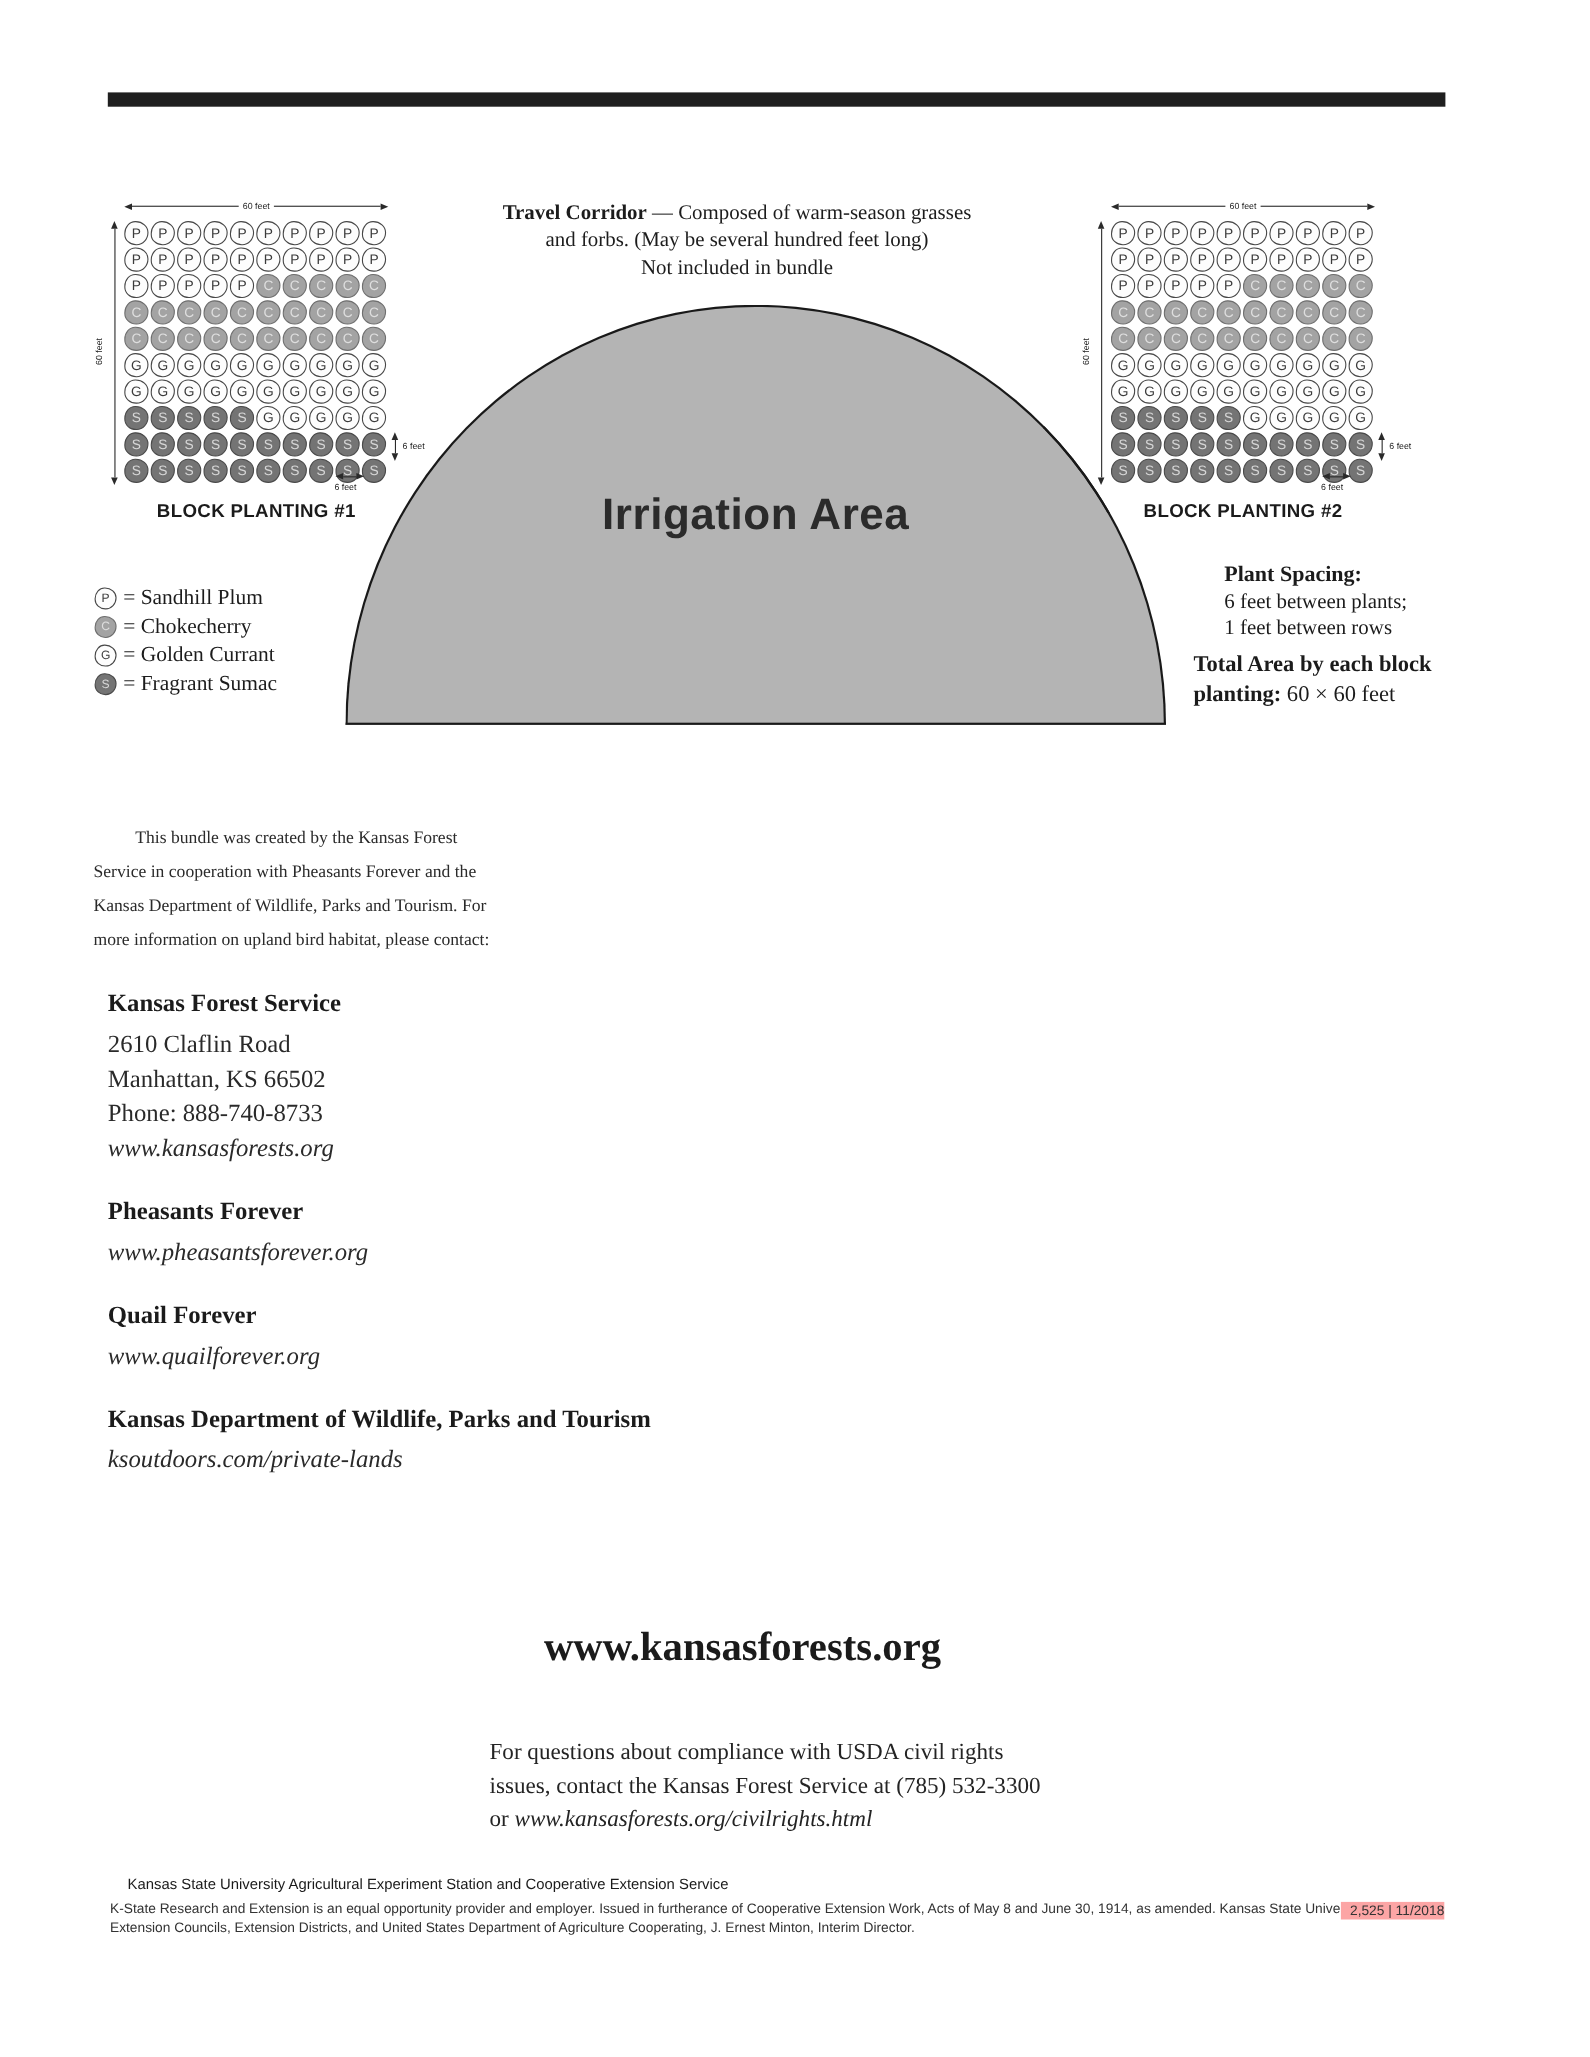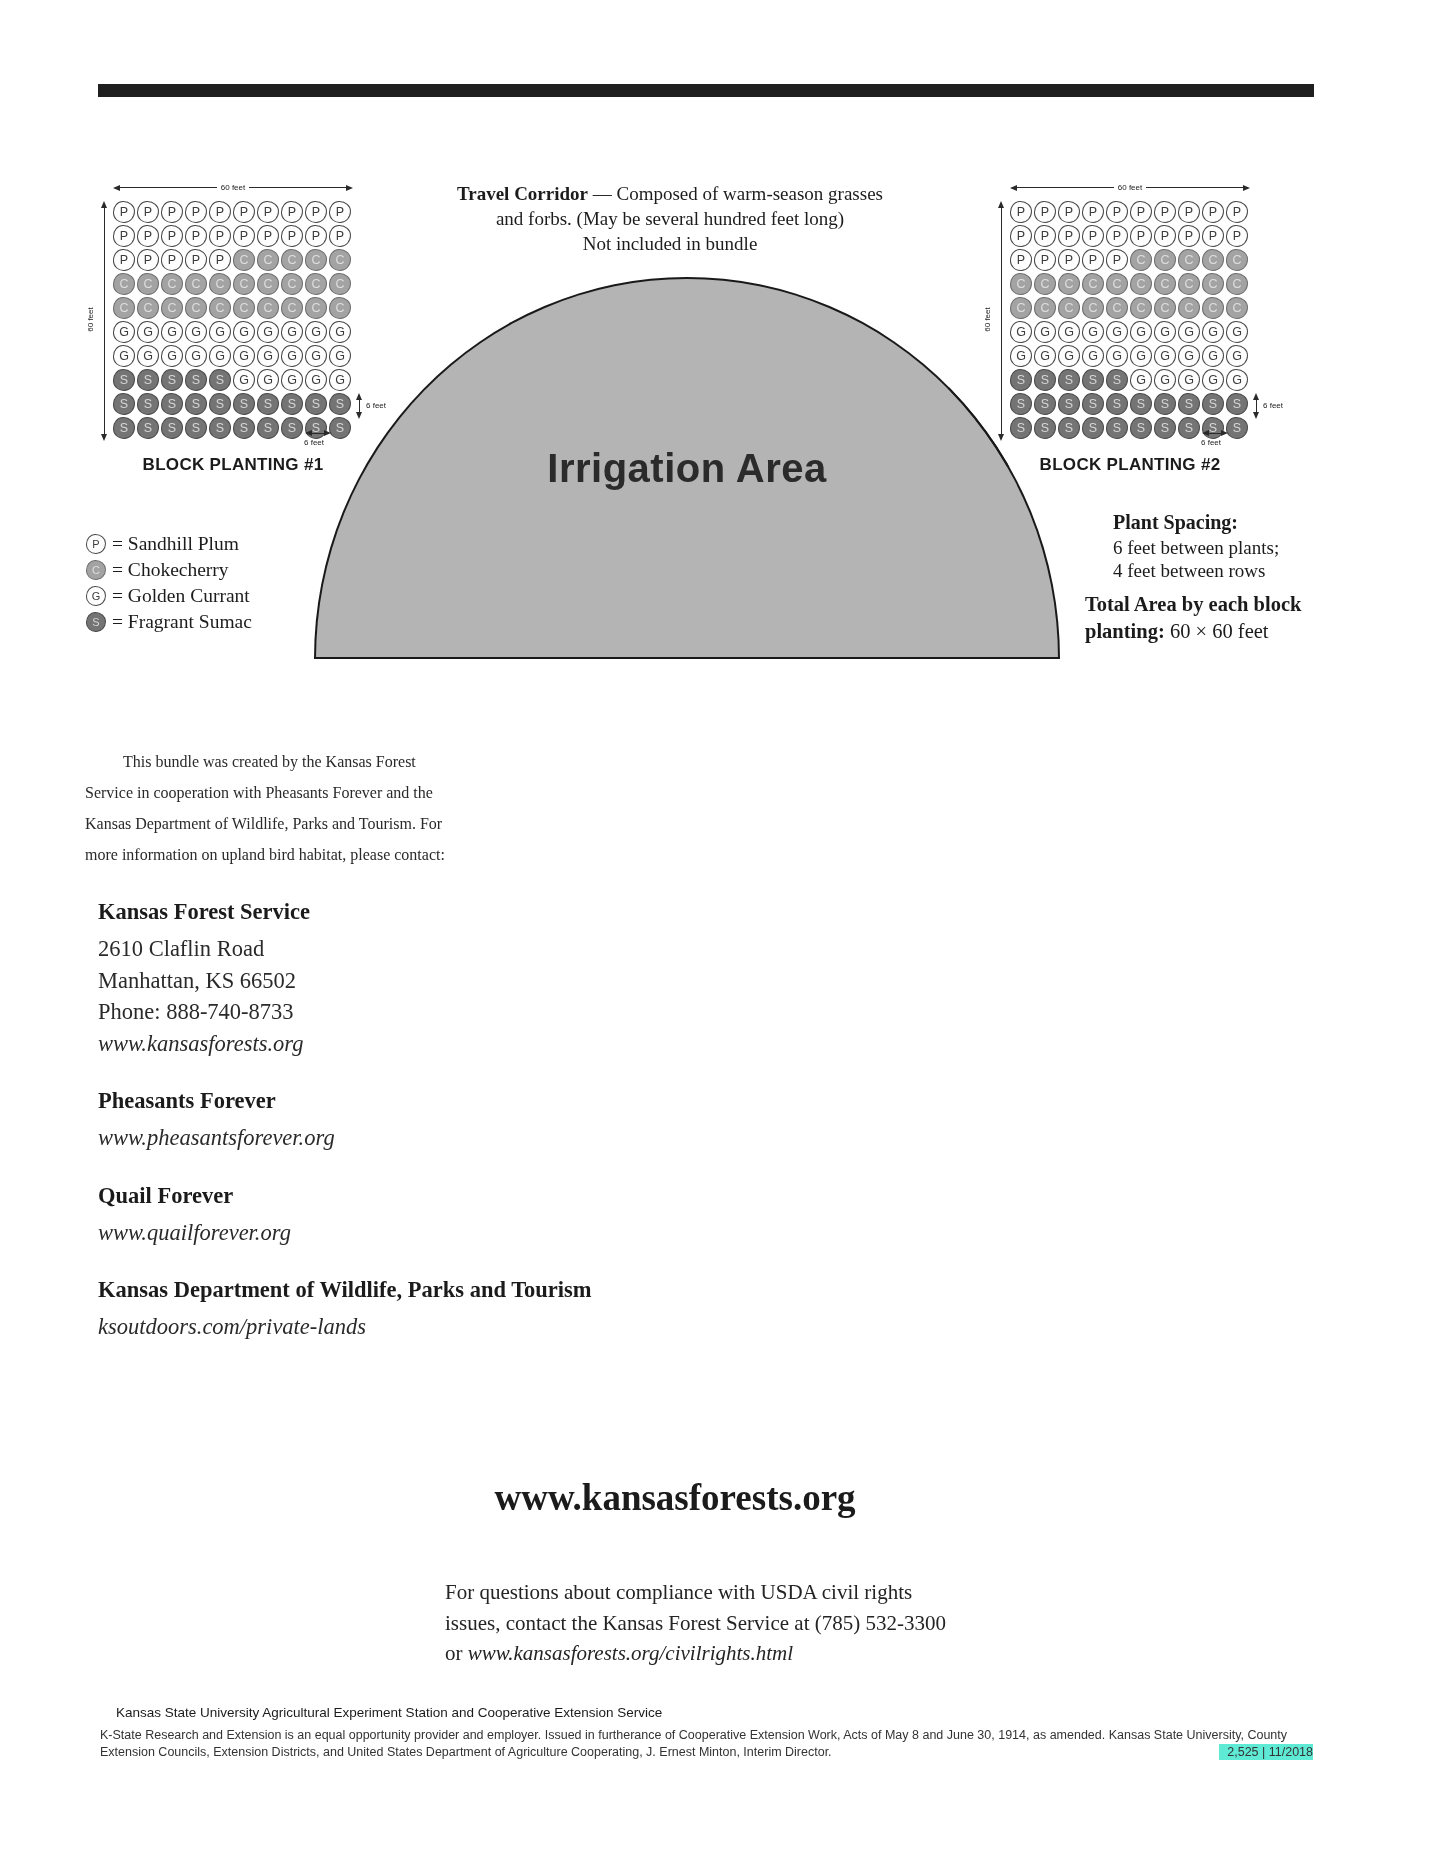--- a/index.html
+++ b/index.html
@@ -77,22 +77,22 @@
         font-weight:bold;font-size:37px;color:#1b1b1b;}
 
   .compliance{position:absolute;left:445px;top:1577px;font-size:21px;line-height:30.5px;color:#242424;}
   .compliance i{font-style:italic;}
 
   
   .f-title{position:absolute;left:100px;top:1705px;font-family:"Liberation Sans",sans-serif;
         font-weight:normal;font-size:13.5px;color:#1b1b1b;padding-left:16px;}
   .f-text{position:absolute;left:100px;top:1727px;width:1213px;font-family:"Liberation Sans",sans-serif;
         font-size:12.5px;line-height:16.5px;color:#333;}
-  .f-ed{position:absolute;right:0;bottom:0;font-family:"Liberation Sans",sans-serif;
-        font-size:12.5px;color:#333;background:#5eead4;padding-left:8px;}
+  .f-ed{position:absolute;right:0;bottom:15px;font-family:"Liberation Sans",sans-serif;
+        font-size:12.5px;color:#333;background:#fca5a5;padding-left:8px;}
 </style>
 </head>
 <body>
 
 <div class="page">
 
   <div class="topbar"></div>
 
   <div class="tc">
     <div><b>Travel Corridor</b><span> — Composed of warm-season grasses</span></div>
@@ -382,21 +382,21 @@
     </div>
     <div class="legend-row">
       <span class="plant tS">S</span>
       <span>= Fragrant Sumac</span>
     </div>
   </div>
 
   <div class="spacing">
     <div class="sp-title">Plant Spacing:</div>
     <div>6 feet between plants;</div>
-    <div>4 feet between rows</div>
+    <div>1 feet between rows</div>
   </div>
   <div class="total-area">
     <div><b>Total Area by each block</b></div>
     <div><b>planting:</b><span> 60 × 60 feet</span></div>
   </div>
 
   <div class="body-par">
     <div class="indent">This bundle was created by the Kansas Forest</div>
     <div>Service in cooperation with Pheasants Forever and the</div>
     <div>Kansas Department of Wildlife, Parks and Tourism. For</div>

